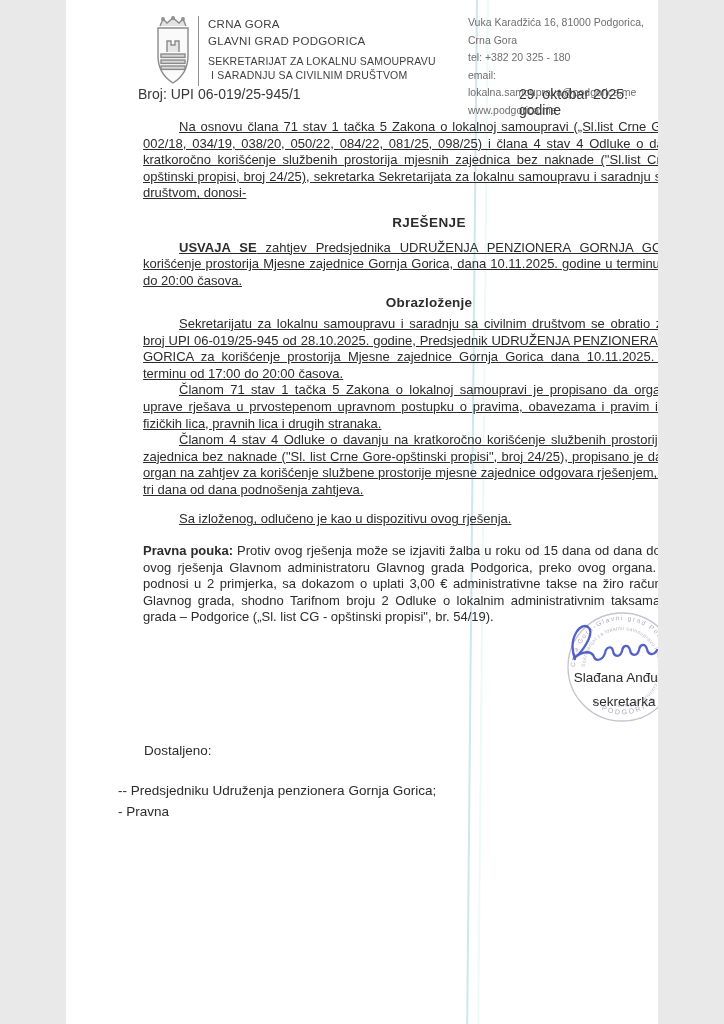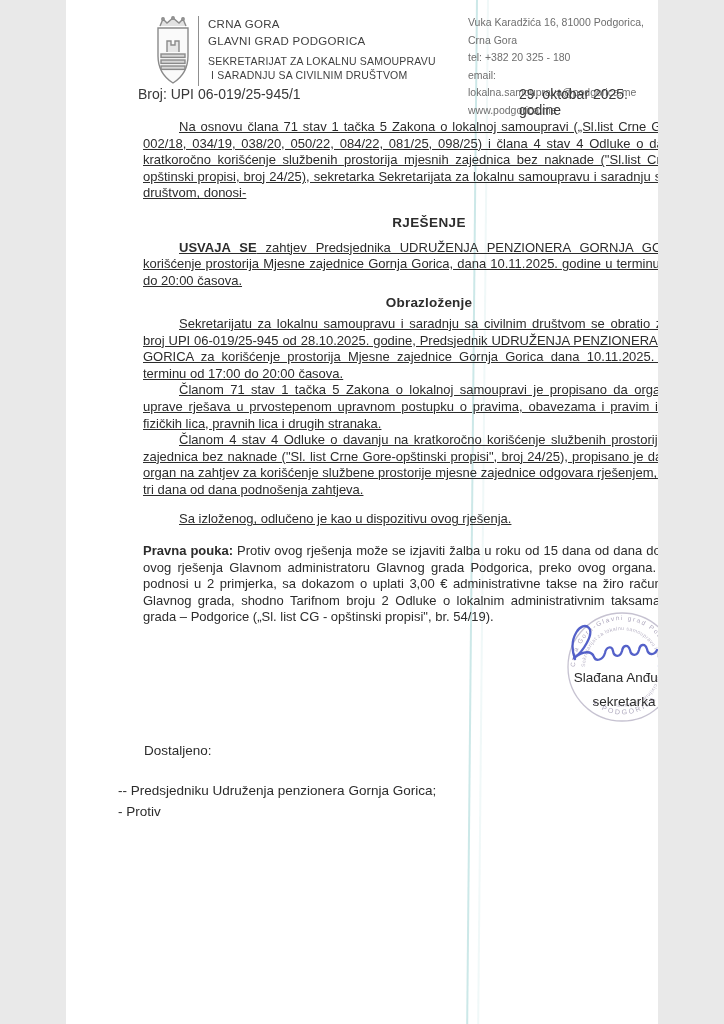--- a/index.html
+++ b/index.html
@@ -134,17 +134,17 @@
       <path d="M13,44 C5,22 20,5 27,13 C32,19 21,37 12,43 C22,35 30,36 32,42 C34,47 41,45 43,38 C44,32 50,30 51,36 C52,42 58,43 60,36 C61,30 66,29 68,35 C69,41 75,42 77,35 C78,29 83,28 85,34 C86,40 92,41 95,35 M101,17 C108,5 118,8 115,19 C112,31 103,44 97,51 C104,41 114,31 121,34 C127,37 119,50 111,56 C105,60 99,57 102,50 M103,49 L132,10" fill="none" stroke="#3c4bc2" stroke-width="2.3" stroke-linecap="round" stroke-linejoin="round" opacity="0.88"></path>
     </svg>
     <div class="sig-name">Slađana Anđušić</div>
     <div class="sig-role">sekretarka</div>
   </div>
 
   <div class="dist">
     <div class="lbl">Dostaljeno:</div>
     <ul>
       <li>-- Predsjedniku Udruženja penzionera Gornja Gorica;</li>
-      <li>- Protiv</li>
+      <li>- Pravna</li>
     </ul>
   </div>
 
 </div>
 
 </body></html>

